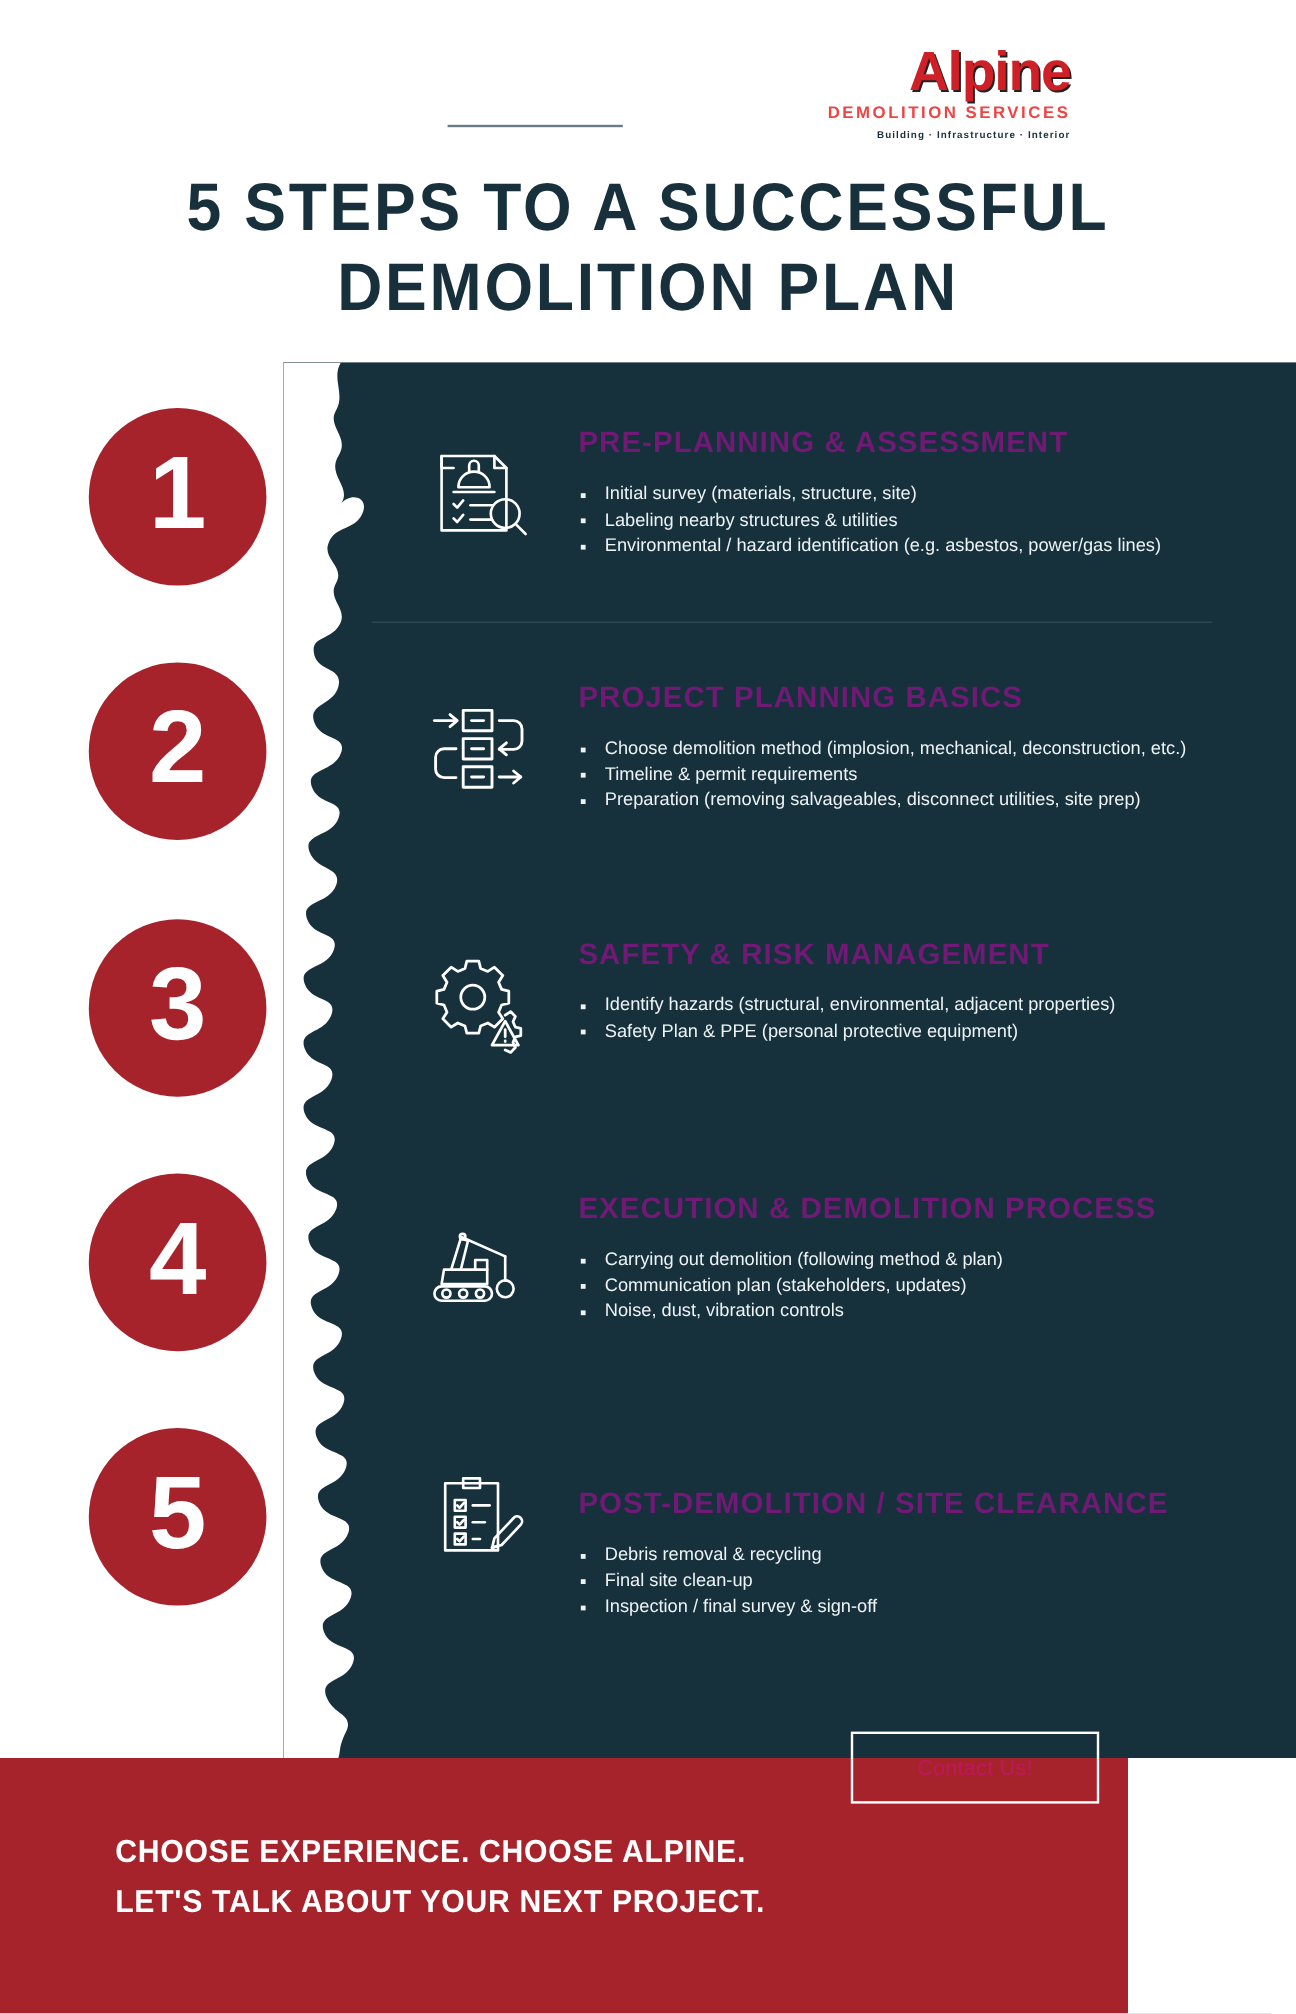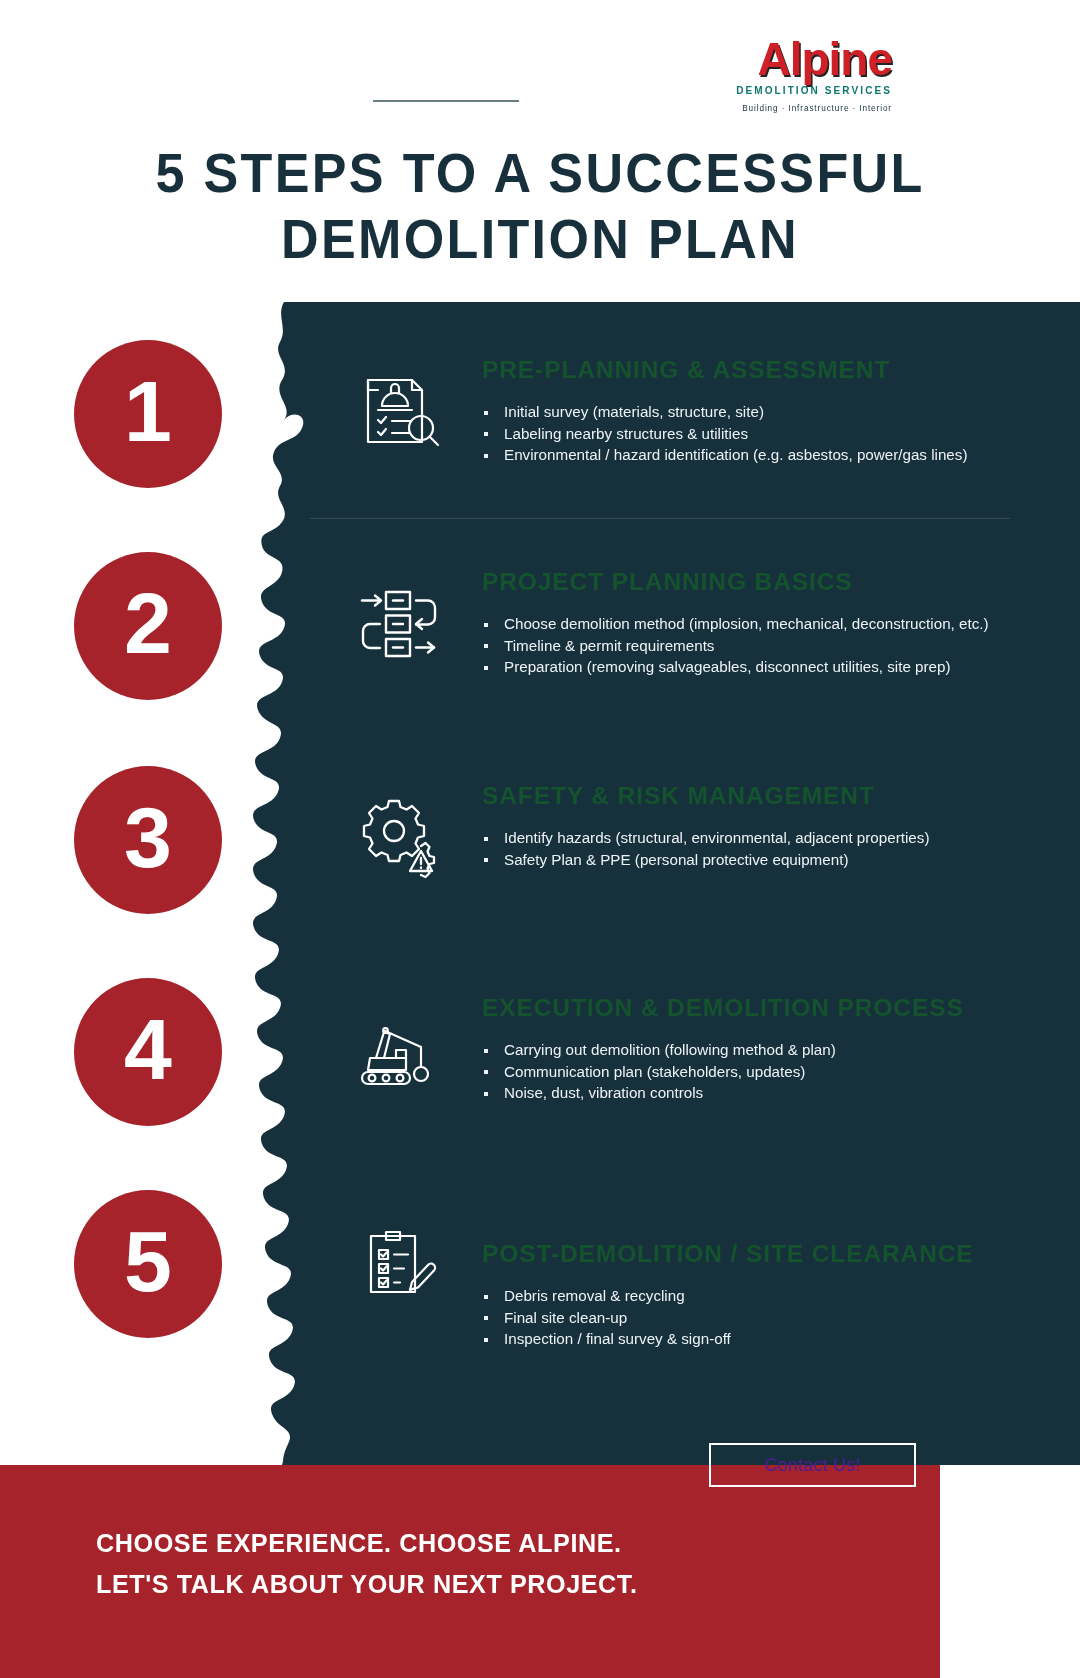--- a/index.html
+++ b/index.html
@@ -26,33 +26,33 @@
     font-weight: bold;
     font-size: 46px;
     letter-spacing: -1px;
     color: #cf2027;
     line-height: 1;
     text-shadow: 1.5px 1.5px 0 #222222;
   }
   .logo-sub {
     font-family: "Liberation Sans", sans-serif;
     font-weight: bold;
-    font-size: 10px;
+    font-size: 14px;
     letter-spacing: 2.1px;
-    color: #0f766e;
+    color: #ef4444;
     margin-top: 4px;
     line-height: 1;
   }
   .logo-rule {
     width: 146px; height: 1.5px; background: #6c7c84;
     margin: 4px auto 3px auto;
   }
   .logo-tag {
     font-family: "Liberation Sans", sans-serif;
-    font-weight: normal;
+    font-weight: bold;
     font-size: 8.2px;
     letter-spacing: 0.9px;
     color: #18313c;
     line-height: 1;
   }
 
   
   .title {
     position: absolute; top: 140px; left: 0; width: 1080px;
     text-align: center;
@@ -108,21 +108,21 @@
     position: absolute;
     z-index: 4;
   }
   .step-icon {
     position: absolute;
     width: 92px; height: 92px;
   }
   .step-icon svg { display: block; width: 92px; height: 92px; }
   .step-text { position: absolute; }
   .step-head {
-    color: #14532d;
+    color: #701a75;
     font-family: "Liberation Sans", sans-serif;
     font-weight: bold;
     font-size: 24.5px;
     letter-spacing: 0.9px;
     white-space: nowrap;
     margin-bottom: 17px;
   }
   .step-list { list-style: none; }
   .step-list li {
     position: relative;
@@ -155,24 +155,24 @@
     font-weight: bold;
     font-size: 26.5px;
     line-height: 41px;
     letter-spacing: 0.6px;
     transform: scaleX(0.95);
     transform-origin: left center;
   }
   .footer-btn {
     position: absolute;
     left: 709px; top: 1443px;
-    width: 207px; height: 44px;
+    width: 207px; height: 60px;
     border: 2px solid #ffffff;
     display: flex; align-items: center; justify-content: center;
-    color: #4c1d95;
+    color: #be185d;
     font-family: "Liberation Sans", sans-serif;
     font-size: 18px;
     letter-spacing: 0.2px;
   }
 </style>
 </head>
 <body>
 
 <div id="page">
 

